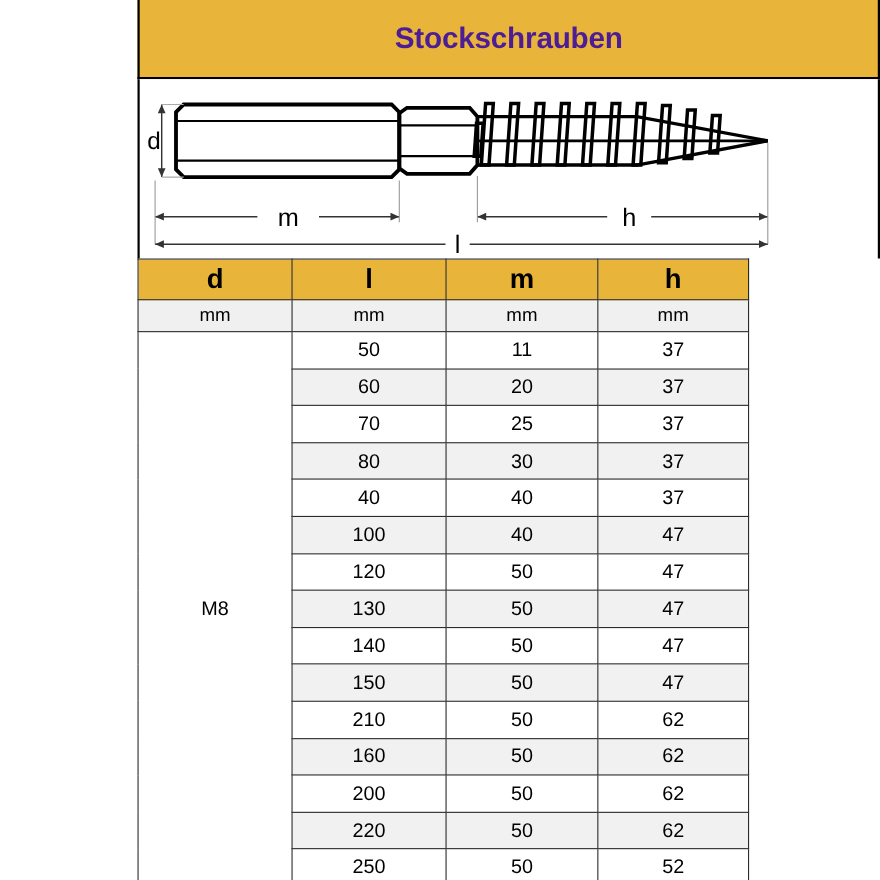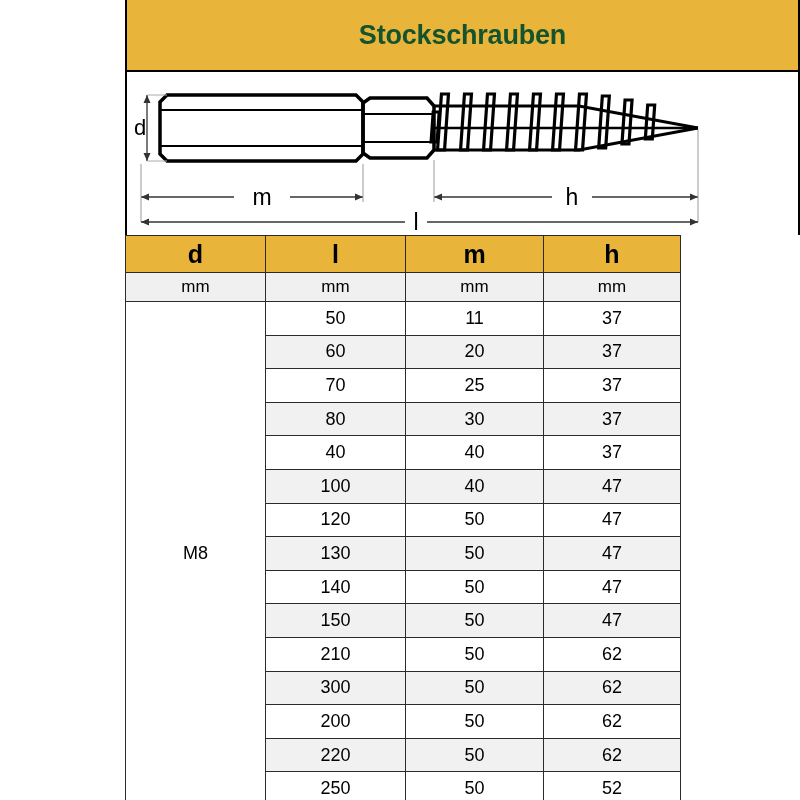--- a/index.html
+++ b/index.html
@@ -18,21 +18,21 @@
     left:125px;top:0;width:675px;height:72px;
     background:#e8b53a;
     border:2px solid #000;
     border-top:none;
     box-sizing:border-box;
     display:flex;flex-direction:column;
     align-items:center;justify-content:center;
     line-height:1.12;
   }
   .title-line{
-    font-size:27px;font-weight:bold;color:#14532d;
+    font-size:27px;font-weight:bold;color:#4c1d95;
     letter-spacing:-0.2px;
     white-space:nowrap;
   }
 
   
   .drawing-panel{
     position:absolute;
     left:125px;top:72px;width:675px;height:163px;
     background:#fff;
     border-left:2px solid #000;
@@ -239,21 +239,21 @@
           <td>150</td>
           <td>50</td>
           <td>47</td>
         </tr>
         <tr class="data-row row-odd">
           <td>210</td>
           <td>50</td>
           <td>62</td>
         </tr>
         <tr class="data-row row-even">
-          <td>300</td>
+          <td>160</td>
           <td>50</td>
           <td>62</td>
         </tr>
         <tr class="data-row row-odd">
           <td>200</td>
           <td>50</td>
           <td>62</td>
         </tr>
         <tr class="data-row row-even">
           <td>220</td>

